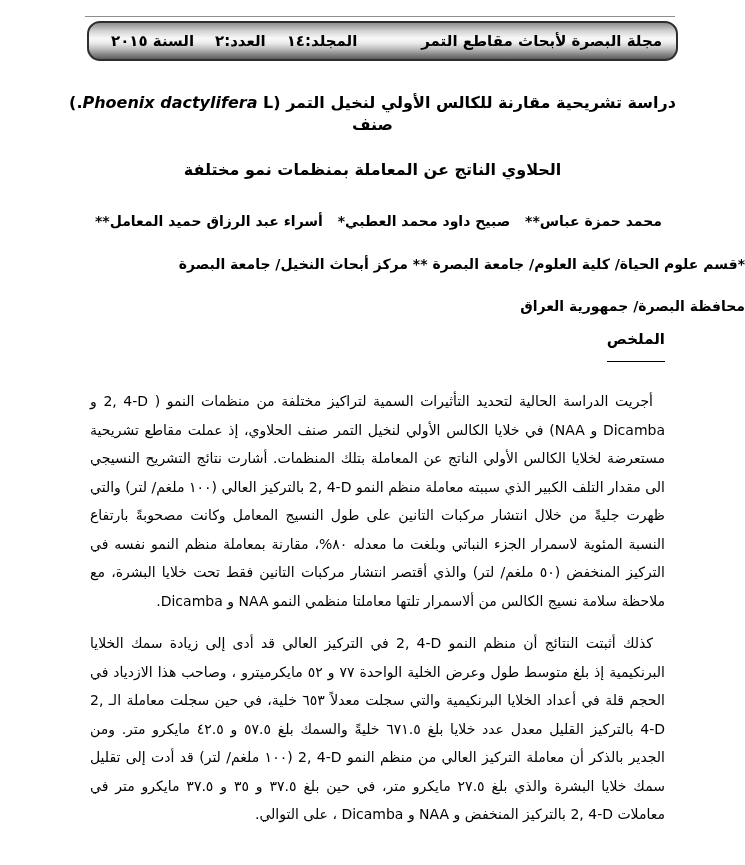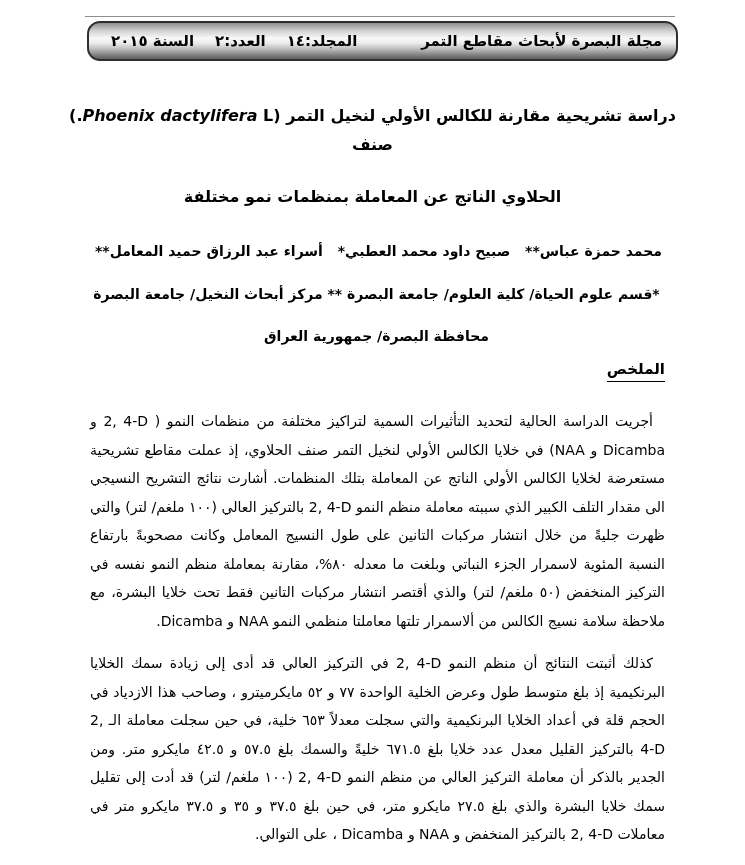--- a/index.html
+++ b/index.html
@@ -20,40 +20,40 @@
     box-sizing:border-box;
     border:2px solid #2e2e2e;
     border-radius:13px;
     background:linear-gradient(180deg,#8e8e8e 0%,#d2d2d2 22%,#f8f8f8 42%,#ededed 55%,#bdbdbd 72%,#7d7d7d 90%,#5f5f5f 100%);
     display:flex; direction:rtl; align-items:center; justify-content:space-between;
     padding:0 14px 0 22px;
     font-weight:700; font-size:15px;
   }
   .vol-info {white-space:pre;text-align:center;}
   .title-block {
-    padding-top:89px; margin:12px 50px;
+    padding-top:89px; margin:3px 50px;
     text-align:center; direction:rtl;
-    font-weight:700; font-size:16px; line-height:29px;
+    font-weight:700; font-size:16px; line-height:22px;
   }
   .title-line2 {margin-top:23px;}
   .italic {font-style:italic;}
   .authors {
     margin:30px 83px 0 95px;
     display:flex; direction:rtl; justify-content:space-between;
     font-weight:700; font-size:14px; line-height:20px;
   }
   .affil {
-    margin-top:23px; text-align:center; direction:rtl;
+    margin-top:23px; text-align:right; direction:rtl;
     font-weight:700; font-size:14px; line-height:20px;margin-left:8px;
   }
   .affil2 {margin-top:22px;}
   .abstract-heading-row {margin:13px 80px 0 0; text-align:right; direction:rtl;}
   .abstract-heading {
     display:inline-block; font-weight:700; font-size:15px; line-height:21px;
-    border-bottom:1.5px solid #000; padding-bottom:1px;
+    border-bottom:1.5px solid #000; padding-bottom:11px;
   }
   .abstract-par {
     margin:25px 80px 0 90px;
     direction:rtl; text-align:justify;
     font-size:14px; line-height:28.5px;
     text-indent:12px;
   }
   .par2 {margin-top:14px;}
 </style>
 </head>

